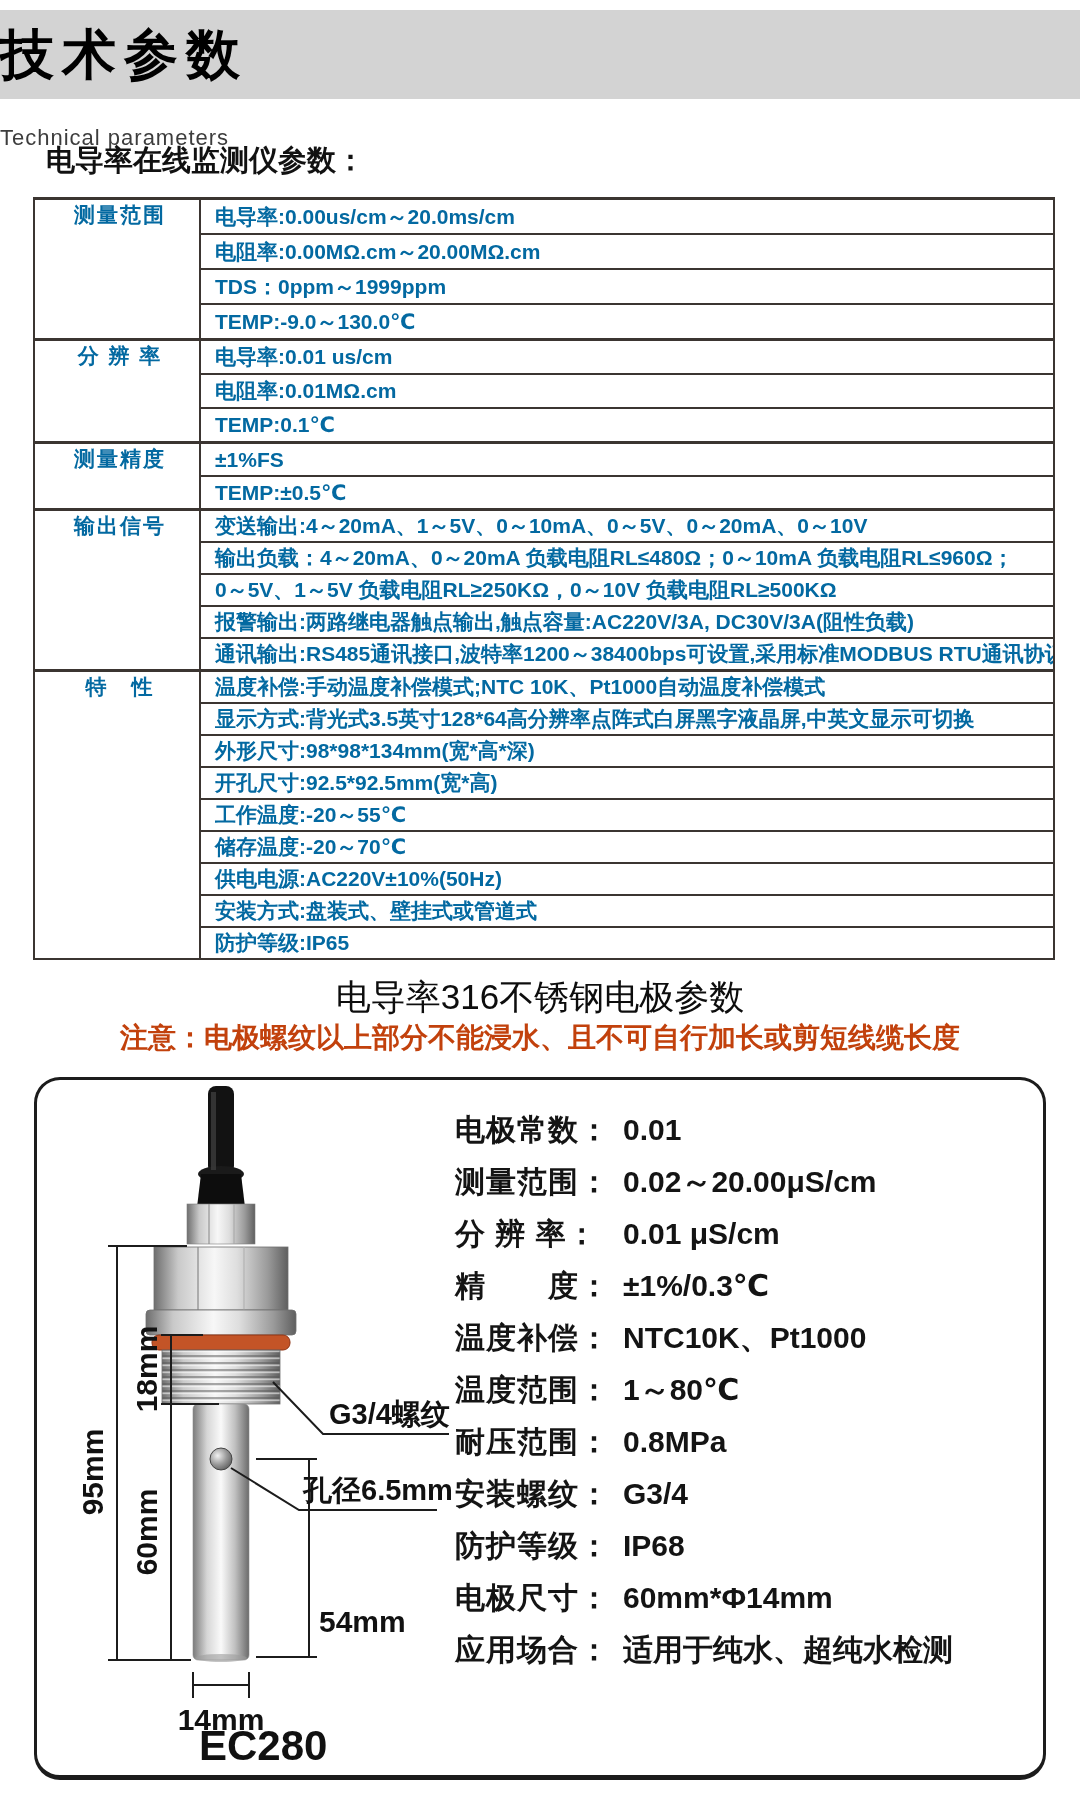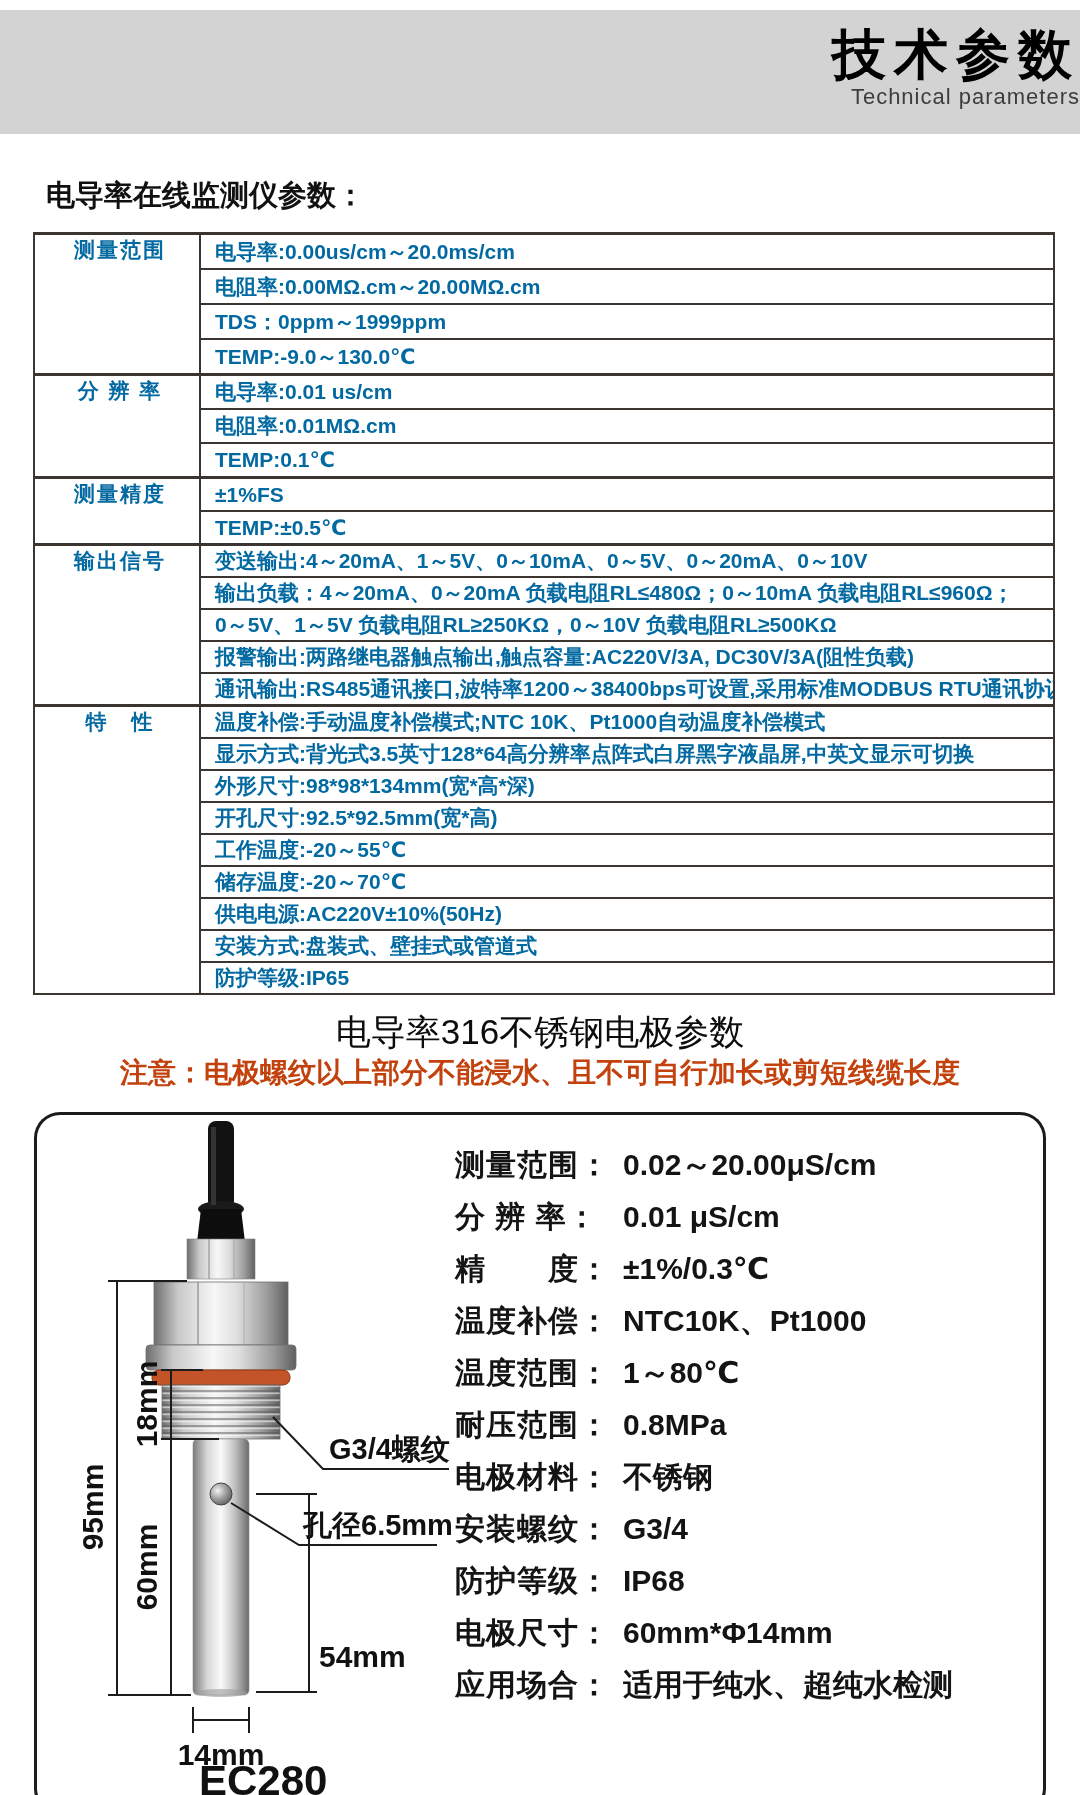--- a/index.html
+++ b/index.html
@@ -1,21 +1,21 @@
 <!DOCTYPE html>
 <html><head>
 <meta charset="utf-8">
 <style>
   html,body{margin:0;padding:0;background:#ffffff;}
   body{width:1080px;font-family:"Liberation Sans","DejaVu Sans",sans-serif;color:#1c1c1c;}
 
   
-  .band{margin-top:10px;height:124px;background:#d3d3d3;text-align:right;padding-left:47px;}
+  .band{margin-top:10px;height:89px;background:#d3d3d3;text-align:left;}
   .band-title{font-size:54px;font-weight:bold;letter-spacing:8px;color:#000;padding-top:14px;line-height:60px;}
-  .band-sub{font-size:22px;color:#3d3d3d;letter-spacing:1px;line-height:26px;}
+  .band-sub{font-size:22px;color:#3d3d3d;letter-spacing:1px;line-height:26px;margin-top:41px;}
 
   
   .meter-heading{margin:44px 13px 0 46px;font-size:29px;font-weight:bold;color:#111;line-height:34px;}
 
   
   table.spec{border-collapse:collapse;margin:20px 0 0 33px;width:1022px;table-layout:fixed;}
   table.spec td{border:2px solid #3b3531;font-size:21px;font-weight:bold;color:#0369a1;
     padding:1px 8px 1px 14px;white-space:nowrap;overflow:hidden;}
   td.lbl{width:142px;text-align:center;vertical-align:top;padding:3px 2px 0 2px;letter-spacing:2px;}
   tr.gfirst td{border-top:3px solid #3b3531;}
@@ -211,20 +211,24 @@
     <text font-size="30" font-weight="bold" text-anchor="middle" transform="rotate(-90 96 450)" x="96" y="460">60mm</text>
     <text font-size="30" font-weight="bold" x="268" y="550">54mm</text>
     <text font-size="30" font-weight="bold" text-anchor="middle" x="170" y="648">14mm</text>
     <text font-size="29" font-weight="bold" x="278" y="342">G3/4螺纹</text>
     <text font-size="29" font-weight="bold" x="252" y="418">孔径6.5mm</text>
     <text font-size="42" font-weight="bold" x="148" y="678">EC280</text>
   </svg>
 
   <div class="spec-list">
     <div class="spec-row">
+        <span class="spec-label">电极常数：</span>
+        <span class="spec-value">0.01</span>
+      </div>
+    <div class="spec-row">
         <span class="spec-label">测量范围：</span>
         <span class="spec-value">0.02～20.00μS/cm</span>
       </div>
     <div class="spec-row">
         <span class="spec-label">分 辨 率：</span>
         <span class="spec-value">0.01 μS/cm</span>
       </div>
     <div class="spec-row">
         <span class="spec-label">精　　度：</span>
         <span class="spec-value">±1%/0.3℃</span>
@@ -235,24 +239,20 @@
       </div>
     <div class="spec-row">
         <span class="spec-label">温度范围：</span>
         <span class="spec-value">1～80℃</span>
       </div>
     <div class="spec-row">
         <span class="spec-label">耐压范围：</span>
         <span class="spec-value">0.8MPa</span>
       </div>
     <div class="spec-row">
-        <span class="spec-label">电极材料：</span>
-        <span class="spec-value">不锈钢</span>
-      </div>
-    <div class="spec-row">
         <span class="spec-label">安装螺纹：</span>
         <span class="spec-value">G3/4</span>
       </div>
     <div class="spec-row">
         <span class="spec-label">防护等级：</span>
         <span class="spec-value">IP68</span>
       </div>
     <div class="spec-row">
         <span class="spec-label">电极尺寸：</span>
         <span class="spec-value">60mm*Φ14mm</span>

